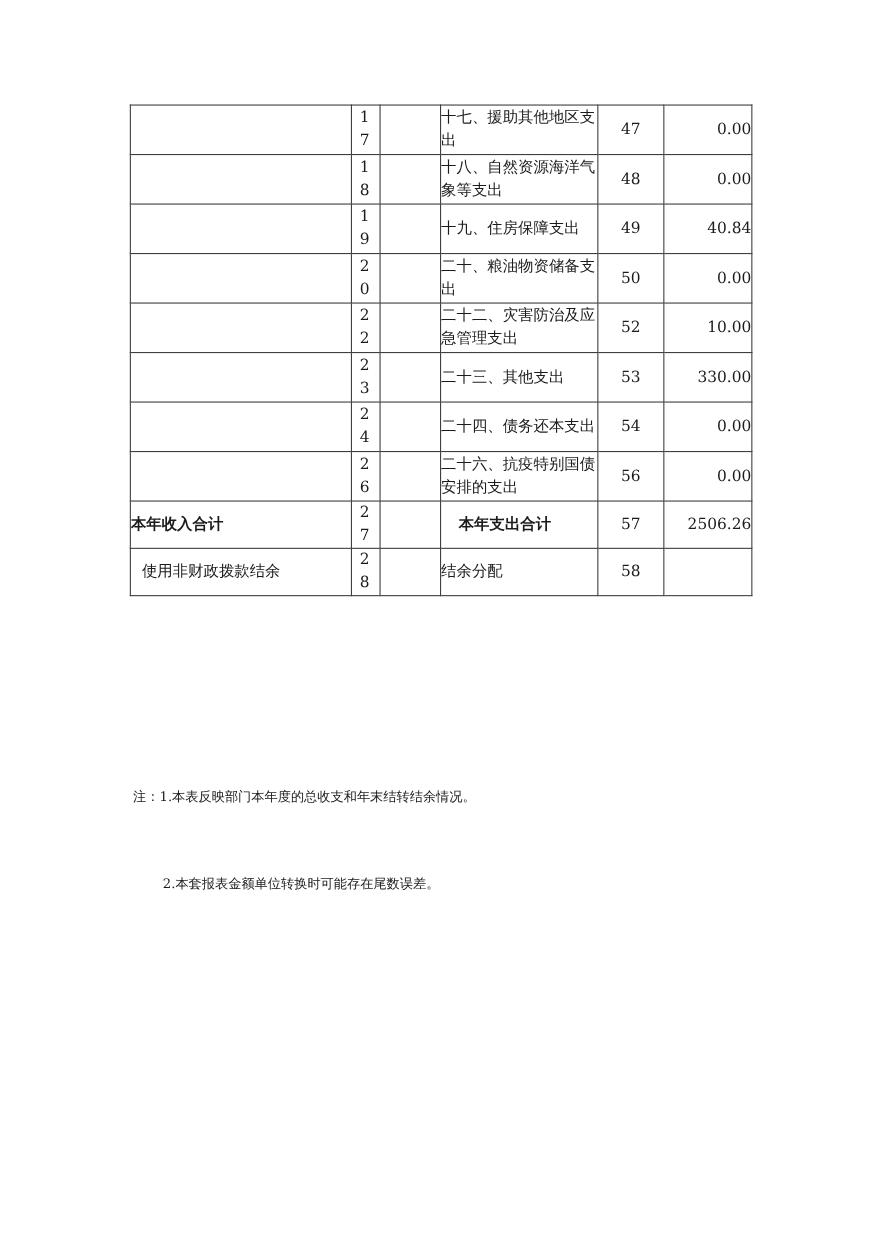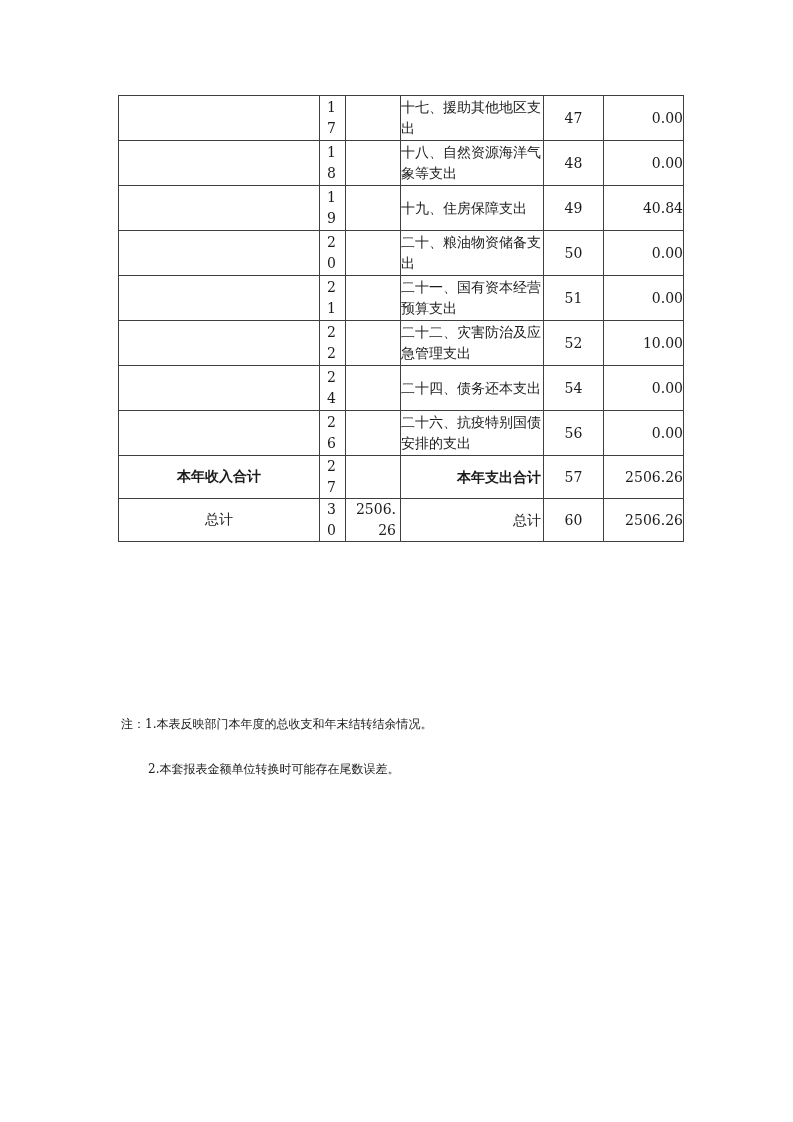--- a/index.html
+++ b/index.html
@@ -29,21 +29,21 @@
     vertical-align: middle;
     overflow: hidden;
   }
   tr.r-tall  { height: 45px; }
   tr.r-short { height: 42px; }
 
   
   td.hl { border: 2px solid #000000; }
 
   
-  td.c-inc-item { text-align: center; }
+  td.c-inc-item { }
   td.c-inc-item.al-left { text-align: left; padding-left: 10px; }
   td.c-inc-item.bold { font-weight: bold; }
 
   
   td.c-no { text-align: center; }
   .stack {
     margin: 0 auto;
     width: 11px;
     word-break: break-all;
     text-align: left;
@@ -62,21 +62,21 @@
     line-height: 1.5;
     font-family: "DejaVu Serif", "Liberation Serif", serif;
   }
 
   
   td.c-exp-item {
     text-align: left;
     padding: 2px 5px 2px 7px;
     line-height: 1.5;
   }
-  td.c-exp-item.al-center { text-align: right; padding: 2px 2px; }
+  td.c-exp-item.al-center { text-align: left; padding: 2px 16px; }
   td.c-exp-item.bold { font-weight: bold; }
 
   
   td.c-code {
     text-align: center;
     font-family: "DejaVu Serif", "Liberation Serif", serif;
   }
 
   
   td.c-exp-amt {
@@ -85,21 +85,21 @@
     font-family: "DejaVu Serif", "Liberation Serif", serif;
   }
 
   .note {
     position: absolute;
     font-size: 12px;
     line-height: 20px;
     white-space: nowrap;
   }
   .note-1 { left: 121px; top: 714px; }
-  .note-2 { left: 148px; top: 759px; }
+  .note-2 { left: 148px; top: 793px; }
 </style>
 </head>
 <body>
 
 <div class="page">
 
   <table class="fin">
     <colgroup>
       <col style="width:201px">
       <col style="width:26px">
@@ -153,44 +153,44 @@
         <td class="c-inc-amt">
             <div class="amt-narrow"></div>
           </td>
         <td class="c-exp-item hl">二十、粮油物资储备支出</td>
         <td class="c-code hl">50</td>
         <td class="c-exp-amt">0.00</td>
       </tr>
       <tr class="r-tall">
         <td class="c-inc-item"></td>
         <td class="c-no">
-            <div class="stack">21</div>
-          </td>
-        <td class="c-inc-amt">
-            <div class="amt-narrow"></div>
-          </td>
-        <td class="c-exp-item hl">二十一、国有资本经营预算支出</td>
-        <td class="c-code hl">51</td>
-        <td class="c-exp-amt">0.00</td>
-      </tr>
-      <tr class="r-tall">
-        <td class="c-inc-item"></td>
-        <td class="c-no">
             <div class="stack">22</div>
           </td>
         <td class="c-inc-amt">
             <div class="amt-narrow"></div>
           </td>
         <td class="c-exp-item hl">二十二、灾害防治及应急管理支出</td>
         <td class="c-code hl">52</td>
         <td class="c-exp-amt">10.00</td>
       </tr>
       <tr class="r-tall">
         <td class="c-inc-item"></td>
         <td class="c-no">
+            <div class="stack">23</div>
+          </td>
+        <td class="c-inc-amt">
+            <div class="amt-narrow"></div>
+          </td>
+        <td class="c-exp-item hl">二十三、其他支出</td>
+        <td class="c-code hl">53</td>
+        <td class="c-exp-amt">330.00</td>
+      </tr>
+      <tr class="r-tall">
+        <td class="c-inc-item"></td>
+        <td class="c-no">
             <div class="stack">24</div>
           </td>
         <td class="c-inc-amt">
             <div class="amt-narrow"></div>
           </td>
         <td class="c-exp-item hl">二十四、债务还本支出</td>
         <td class="c-code hl">54</td>
         <td class="c-exp-amt">0.00</td>
       </tr>
       <tr class="r-tall">
@@ -211,30 +211,30 @@
             <div class="stack">27</div>
           </td>
         <td class="c-inc-amt">
             <div class="amt-narrow"></div>
           </td>
         <td class="c-exp-item al-center bold">本年支出合计</td>
         <td class="c-code">57</td>
         <td class="c-exp-amt">2506.26</td>
       </tr>
       <tr class="r-short">
-        <td class="c-inc-item">总计</td>
-        <td class="c-no">
-            <div class="stack">30</div>
-          </td>
-        <td class="c-inc-amt">
-            <div class="amt-narrow">2506.26</div>
-          </td>
-        <td class="c-exp-item al-center">总计</td>
-        <td class="c-code">60</td>
-        <td class="c-exp-amt">2506.26</td>
+        <td class="c-inc-item al-left">使用非财政拨款结余</td>
+        <td class="c-no">
+            <div class="stack">28</div>
+          </td>
+        <td class="c-inc-amt">
+            <div class="amt-narrow"></div>
+          </td>
+        <td class="c-exp-item">结余分配</td>
+        <td class="c-code">58</td>
+        <td class="c-exp-amt"></td>
       </tr>
     </tbody>
   </table>
 
   <div class="note note-1">注：1.本表反映部门本年度的总收支和年末结转结余情况。</div>
   <div class="note note-2">2.本套报表金额单位转换时可能存在尾数误差。</div>
 
 </div>
 
 </body></html>

